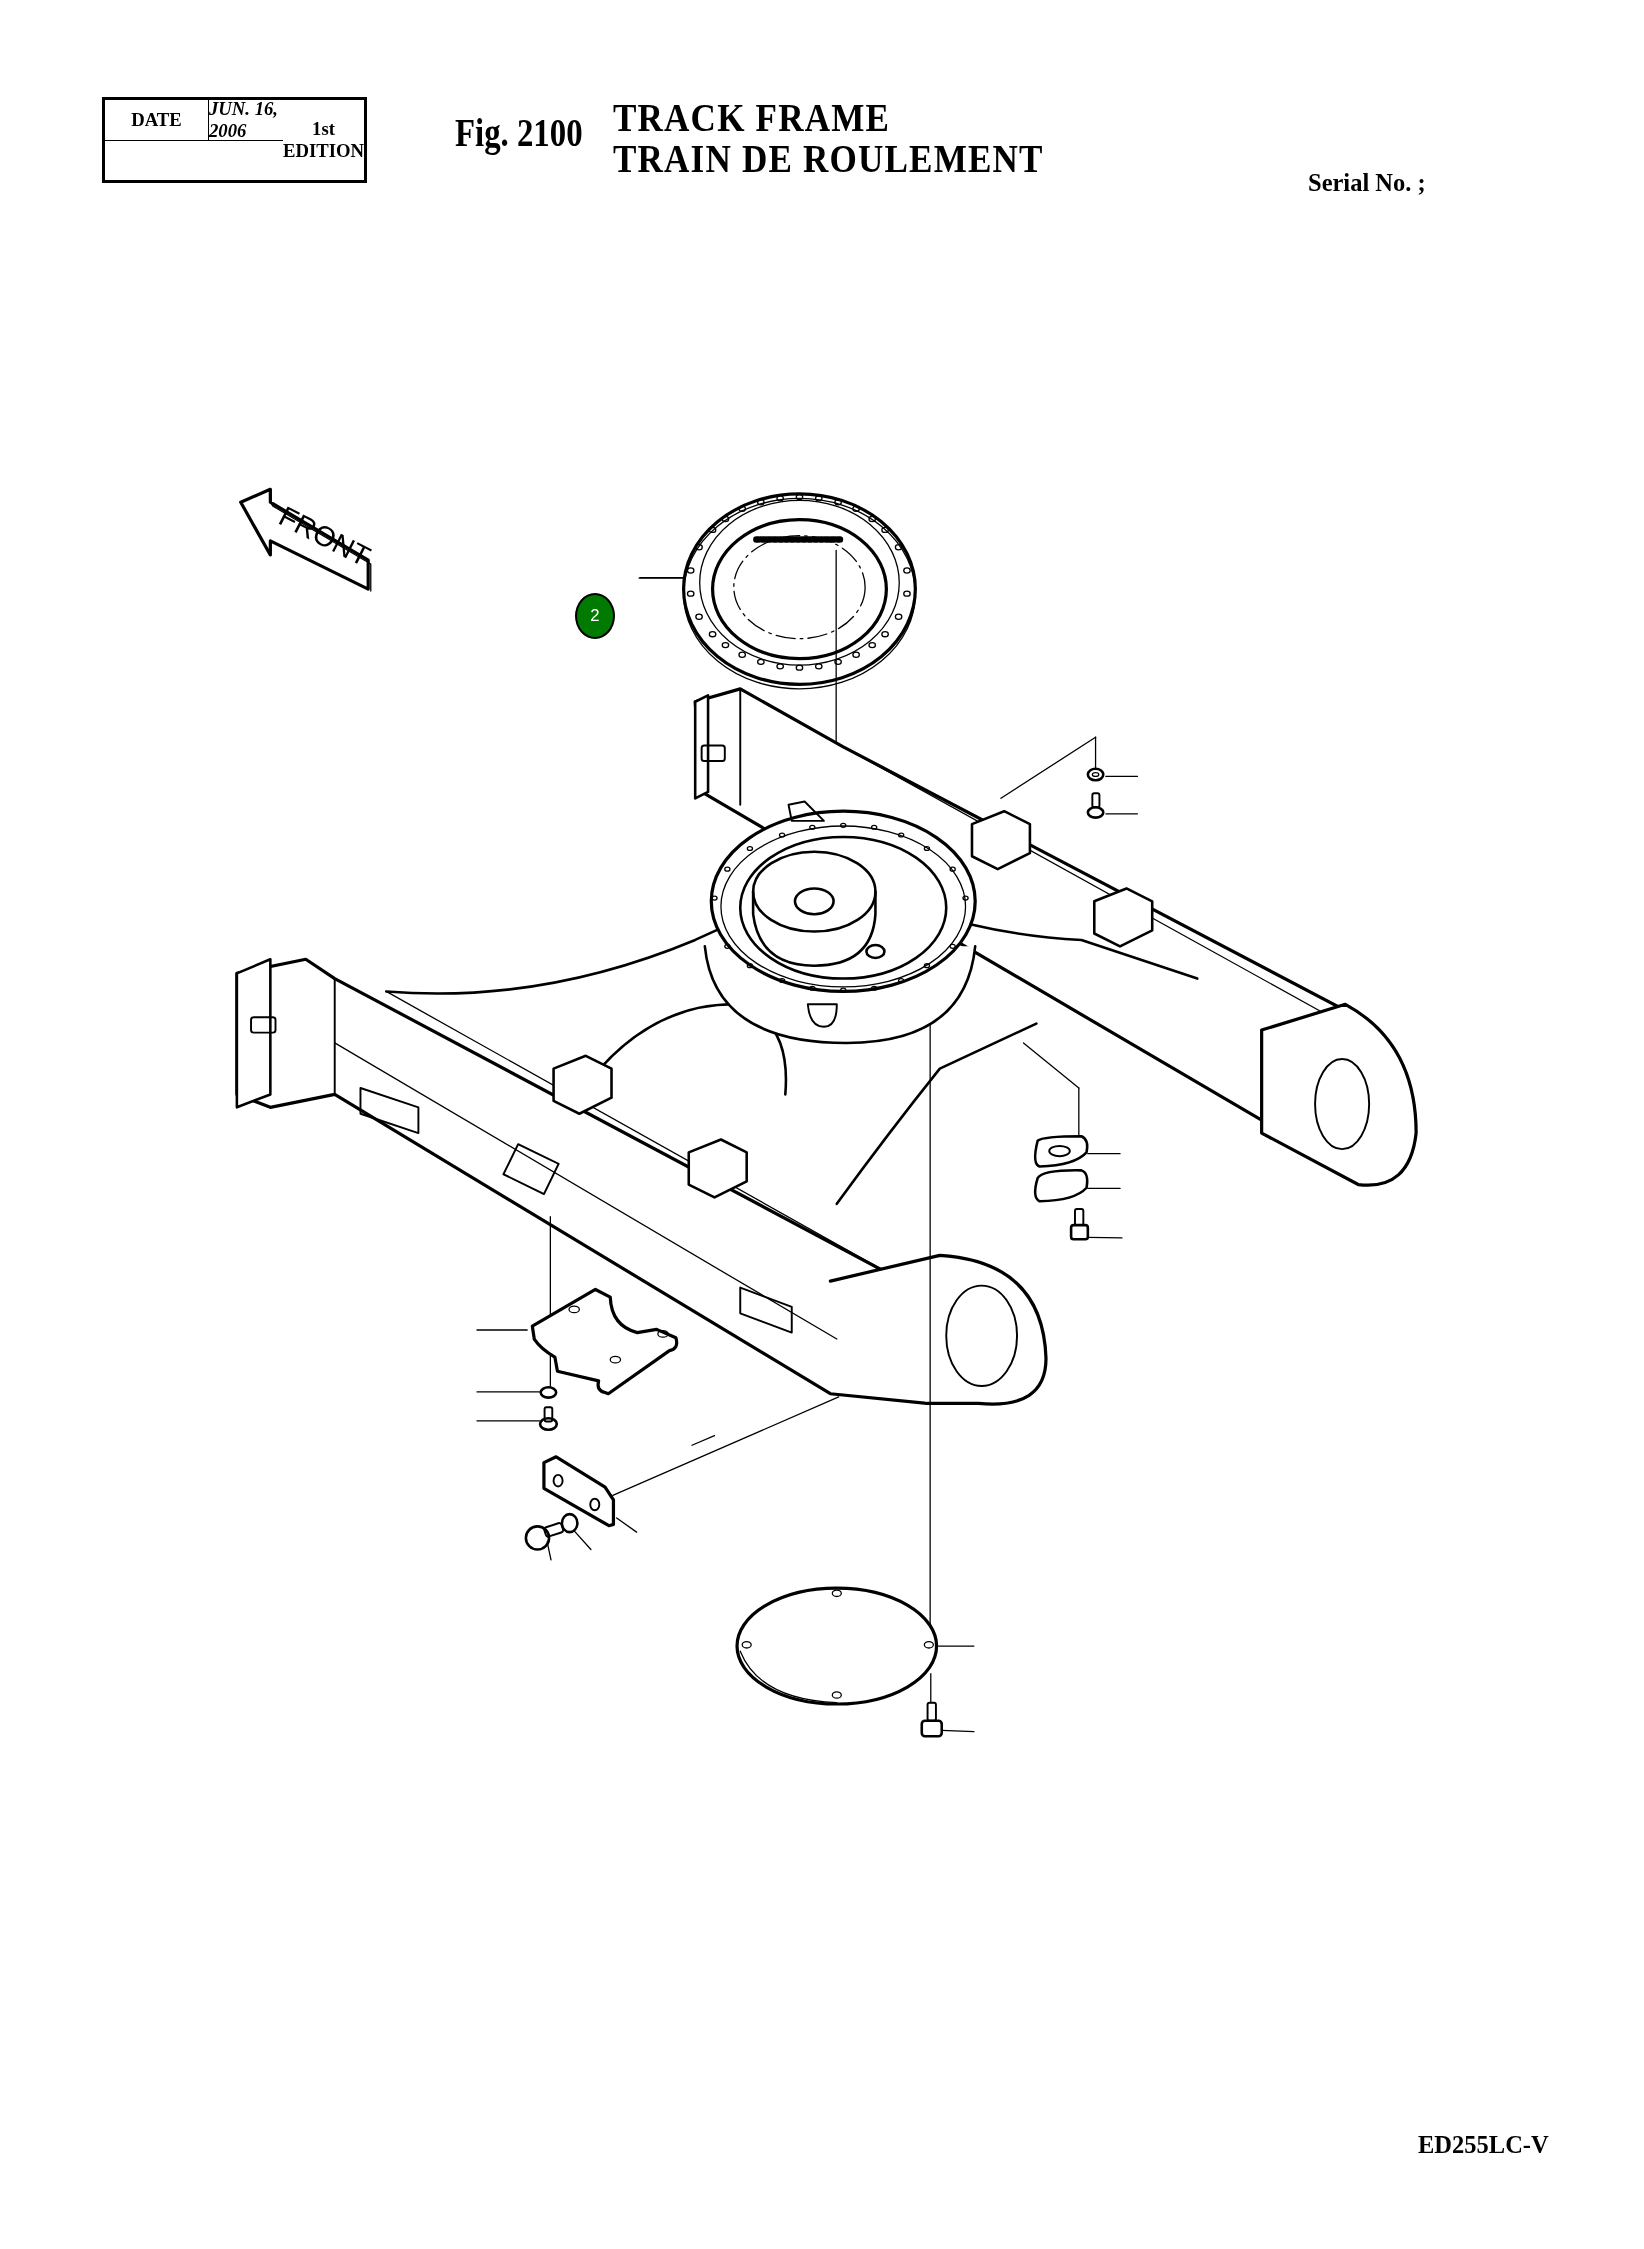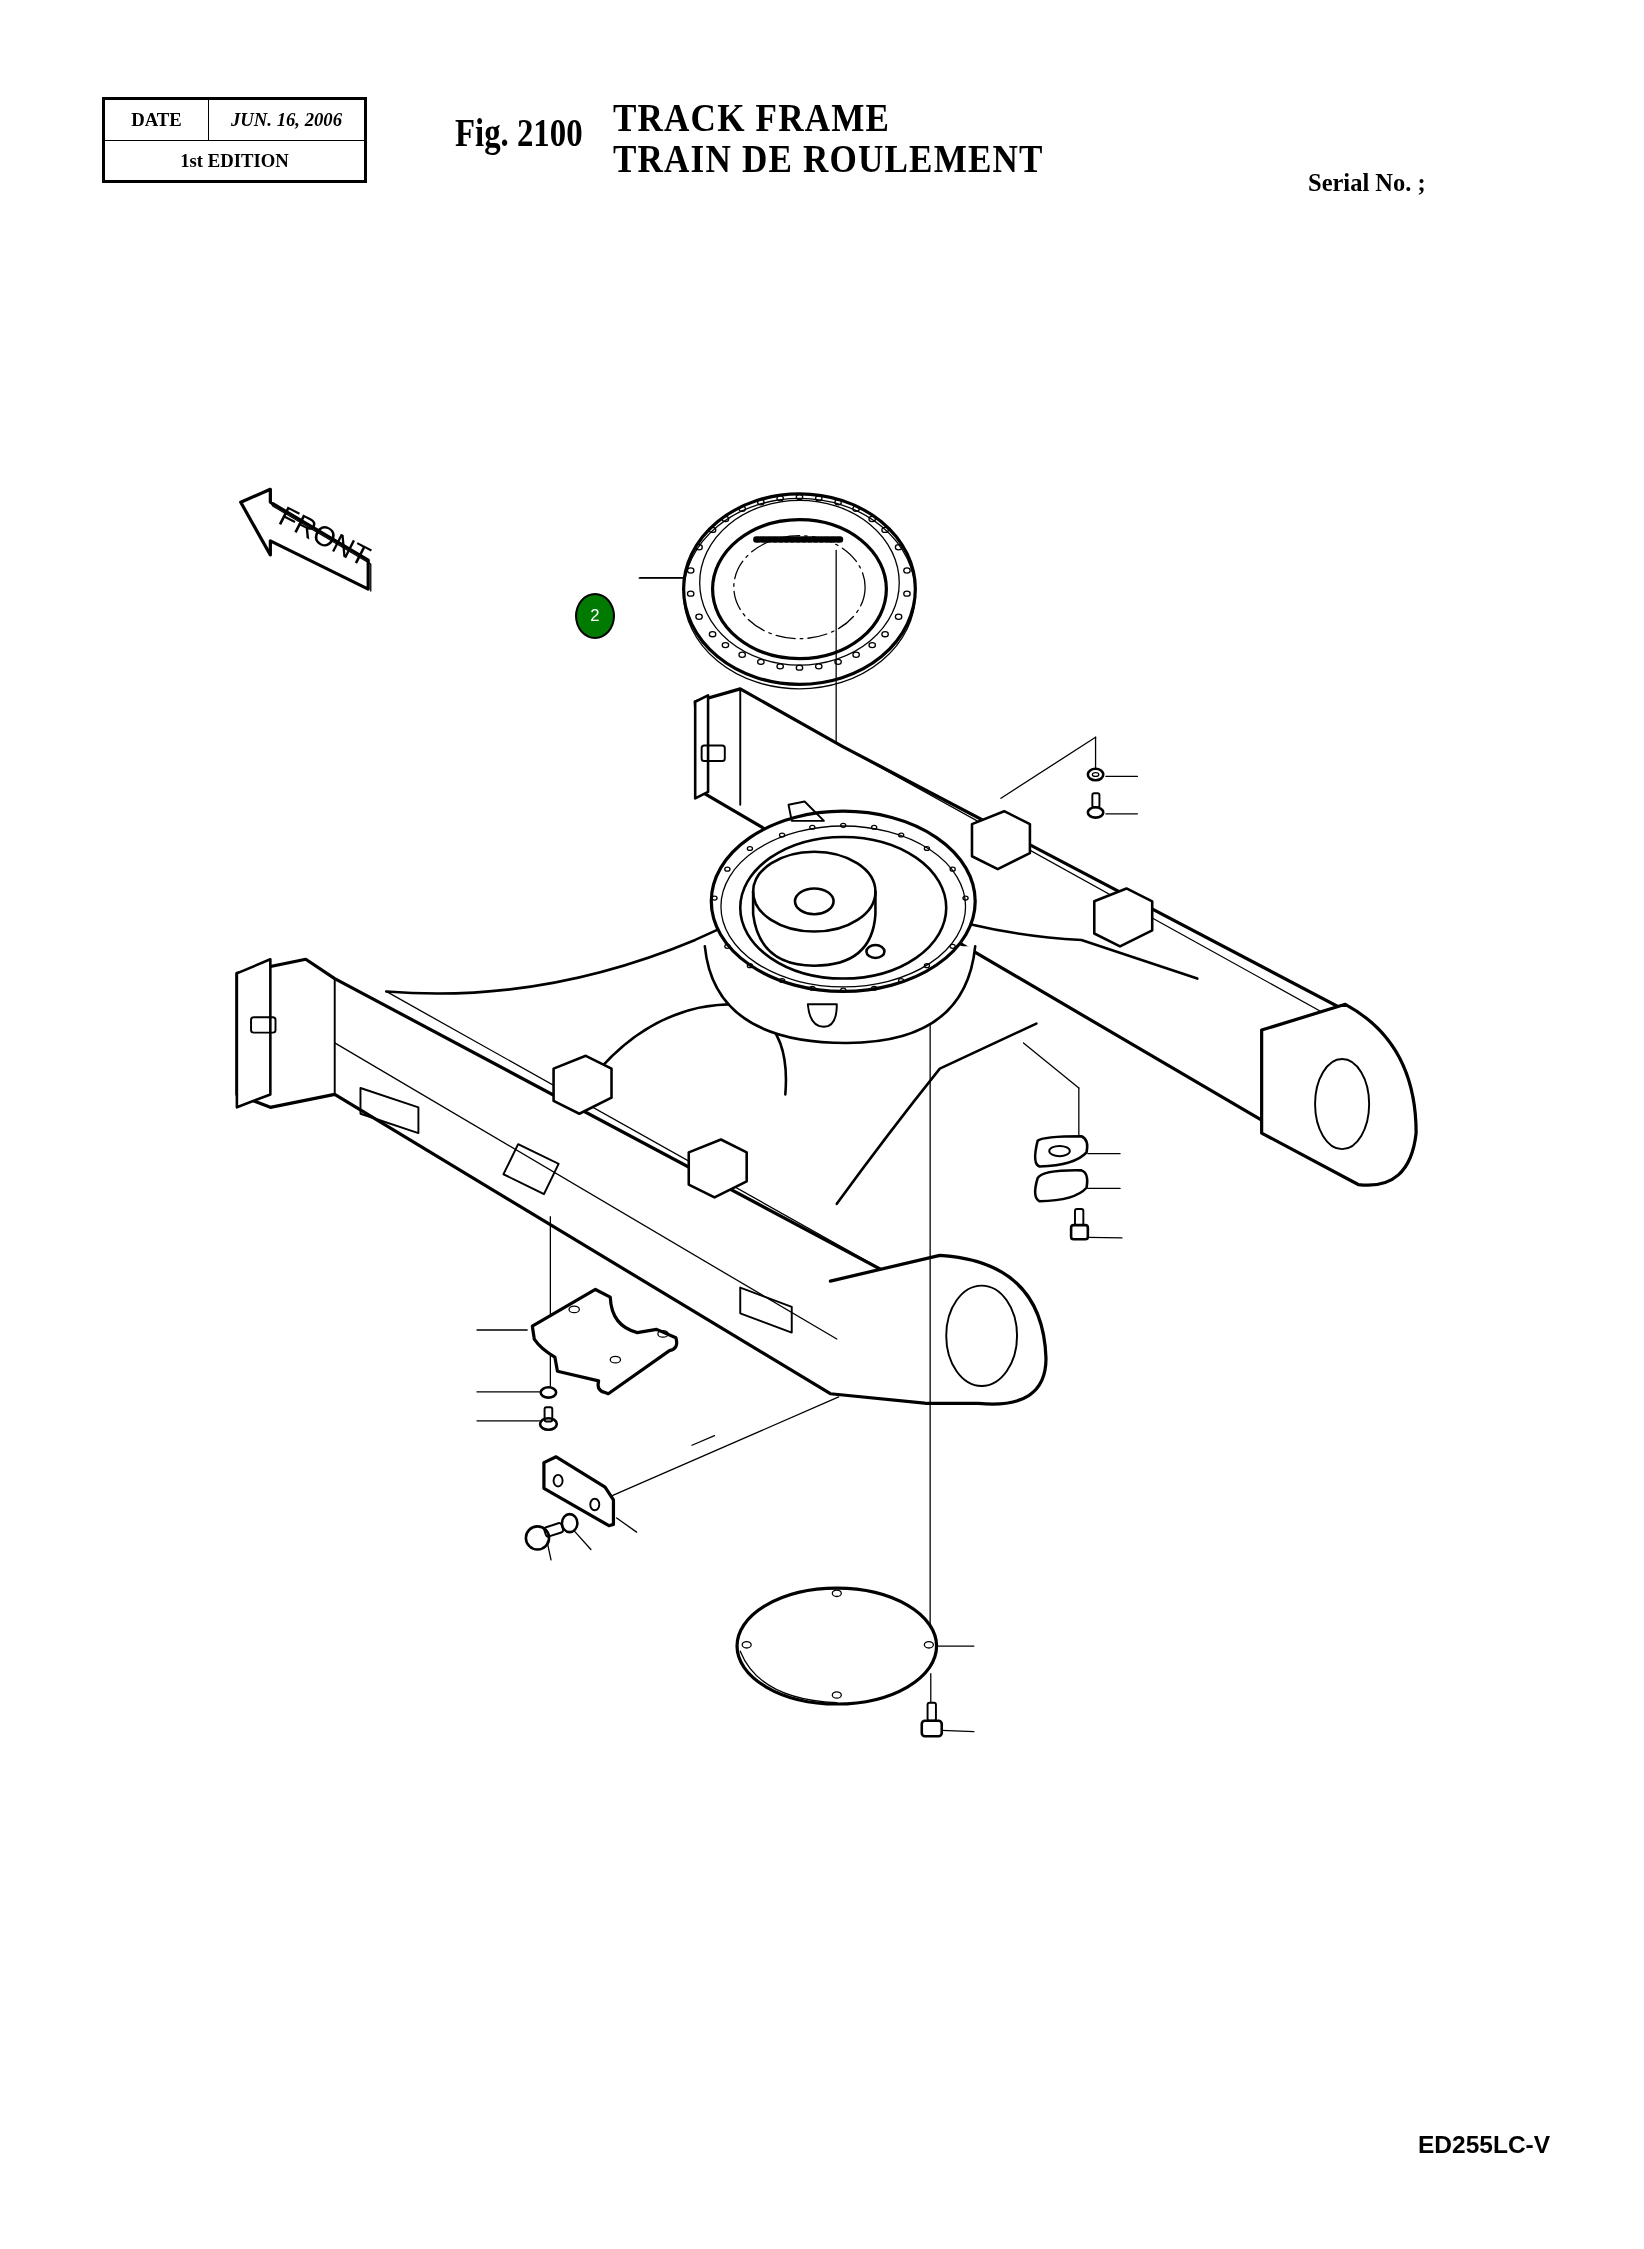--- a/index.html
+++ b/index.html
@@ -1,27 +1,27 @@
 <!DOCTYPE html>
 <html style="font-size:10.3px"><head>
 <meta charset="utf-8">
 <style>
   html, body { margin: 0; padding: 0; background: #ffffff; }
   body { width: 1644px; height: 2250px; position: relative; overflow: hidden; font-family: "Liberation Serif", serif; color: #000; }
-  .date-box { position: absolute; left: 102px; top: 97px; width: 265px; height: 86px; border: 3.9px solid #000; box-sizing: border-box; display: flex; flex-direction: column; }
+  .date-box { position: absolute; left: 102px; top: 97px; width: 265px; height: 86px; border: 3.9px solid #000; box-sizing: border-box; display: flex; }
   .date-row { display: flex; height: 40px; border-bottom: 1.9px solid #000; }
   .date-cell { display: flex; align-items: center; justify-content: center; font-weight: bold; font-size: 18.7px; }
   .date-label { width: 103px; border-right: 1.9px solid #000; }
   .date-value { flex: 1; font-style: italic; }
   .edition-row { flex: 1; display: flex; align-items: center; justify-content: center; font-weight: bold; font-size: 18.7px; text-align: center; }
   .fig-num { position: absolute; left: 455px; top: 109px; font-size: 40px; font-weight: bold; transform: scaleX(0.82); transform-origin: left top; white-space: nowrap; }
   .title-en { position: absolute; left: 613px; top: 95px; font-size: 39px; font-weight: bold; transform: scaleX(0.9); transform-origin: left top; white-space: nowrap; letter-spacing: 1.3px; }
   .title-fr { position: absolute; left: 613px; top: 136px; font-size: 39px; font-weight: bold; transform: scaleX(0.9); transform-origin: left top; white-space: nowrap; letter-spacing: 1.3px; }
   .serial { position: absolute; left: 1308px; top: 169px; font-size: 24.5px; font-weight: bold; white-space: nowrap; }
-  .model { position: absolute; left: 1418px; top: 2131px; font-family: Liberation Sans, sans-serif; font-size: 24.5px; font-weight: bold; white-space: nowrap; }
+  .model { position: absolute; left: 1418px; top: 2131px; font-family: Liberation Serif, serif; font-size: 24.5px; font-weight: bold; white-space: nowrap; }
   svg.drawing { position: absolute; left: 0; top: 0; }
   .callout-badge { position: absolute; width: 40px; height: 46px; border-radius: 50%; background: #007a00; border: 2.6px solid #000; box-sizing: border-box; color: #fff; font-family: "Liberation Sans", sans-serif; font-size: 16.7px; display: flex; align-items: center; justify-content: center; cursor: pointer; }
 </style>
 </head>
 <body>
 
 <div class="date-box">
   <div class="date-row">
     <div class="date-cell date-label">DATE</div>
     <div class="date-cell date-value">JUN. 16, 2006</div>

